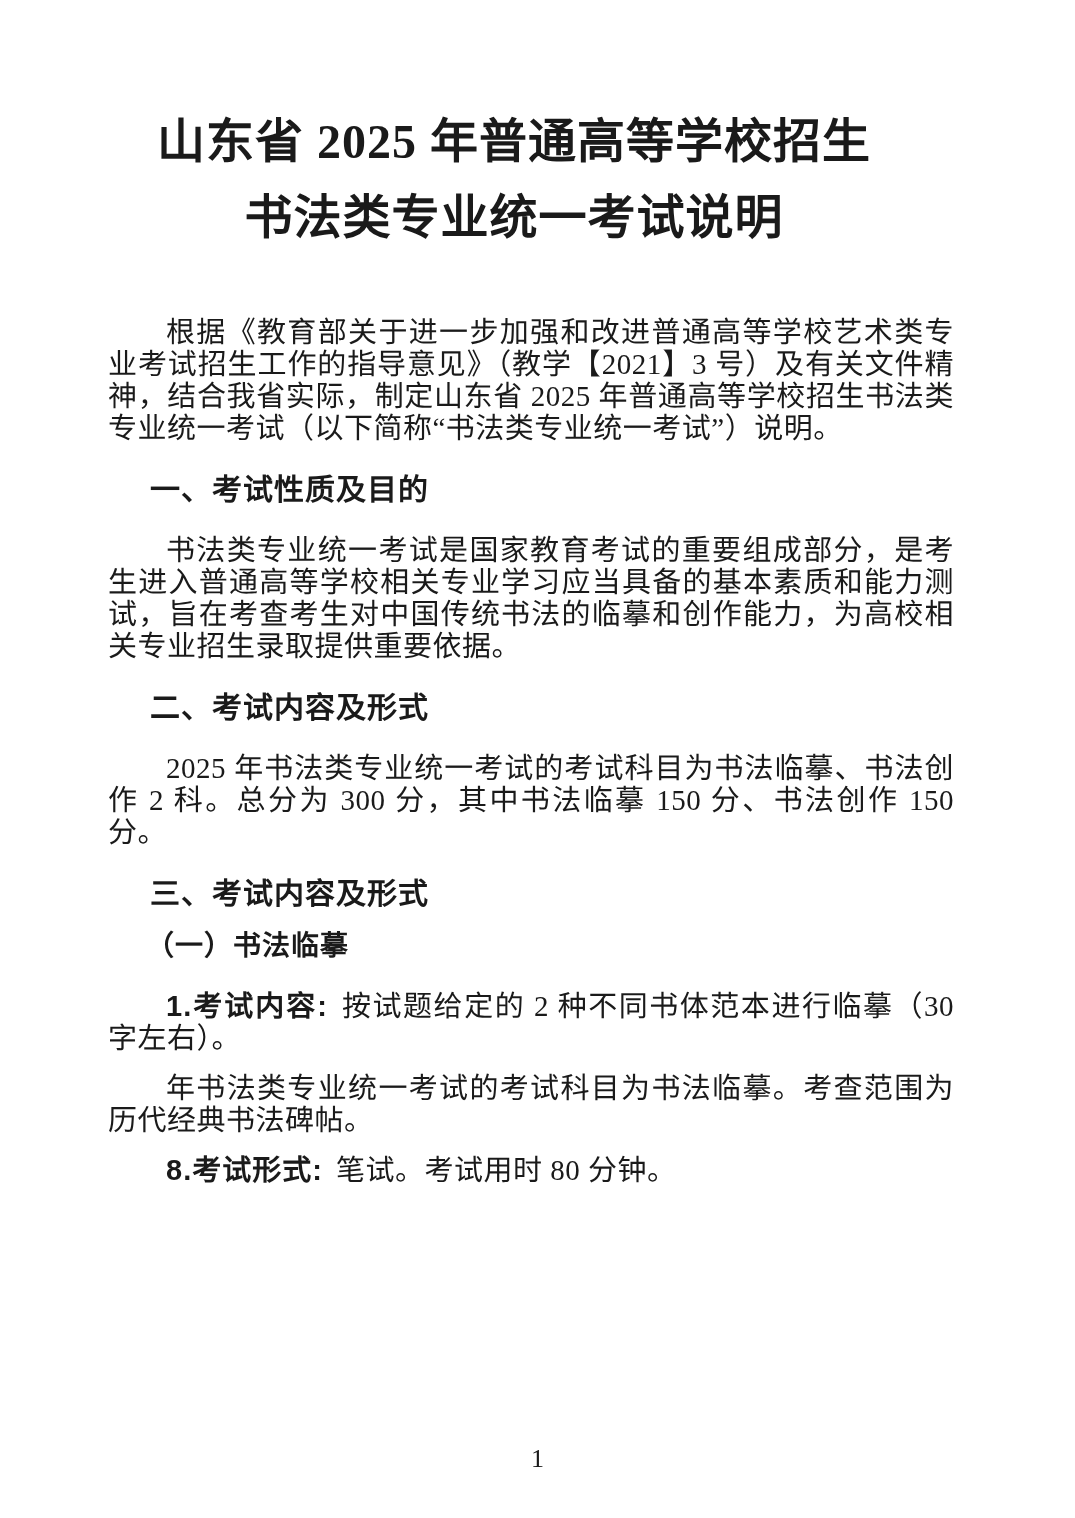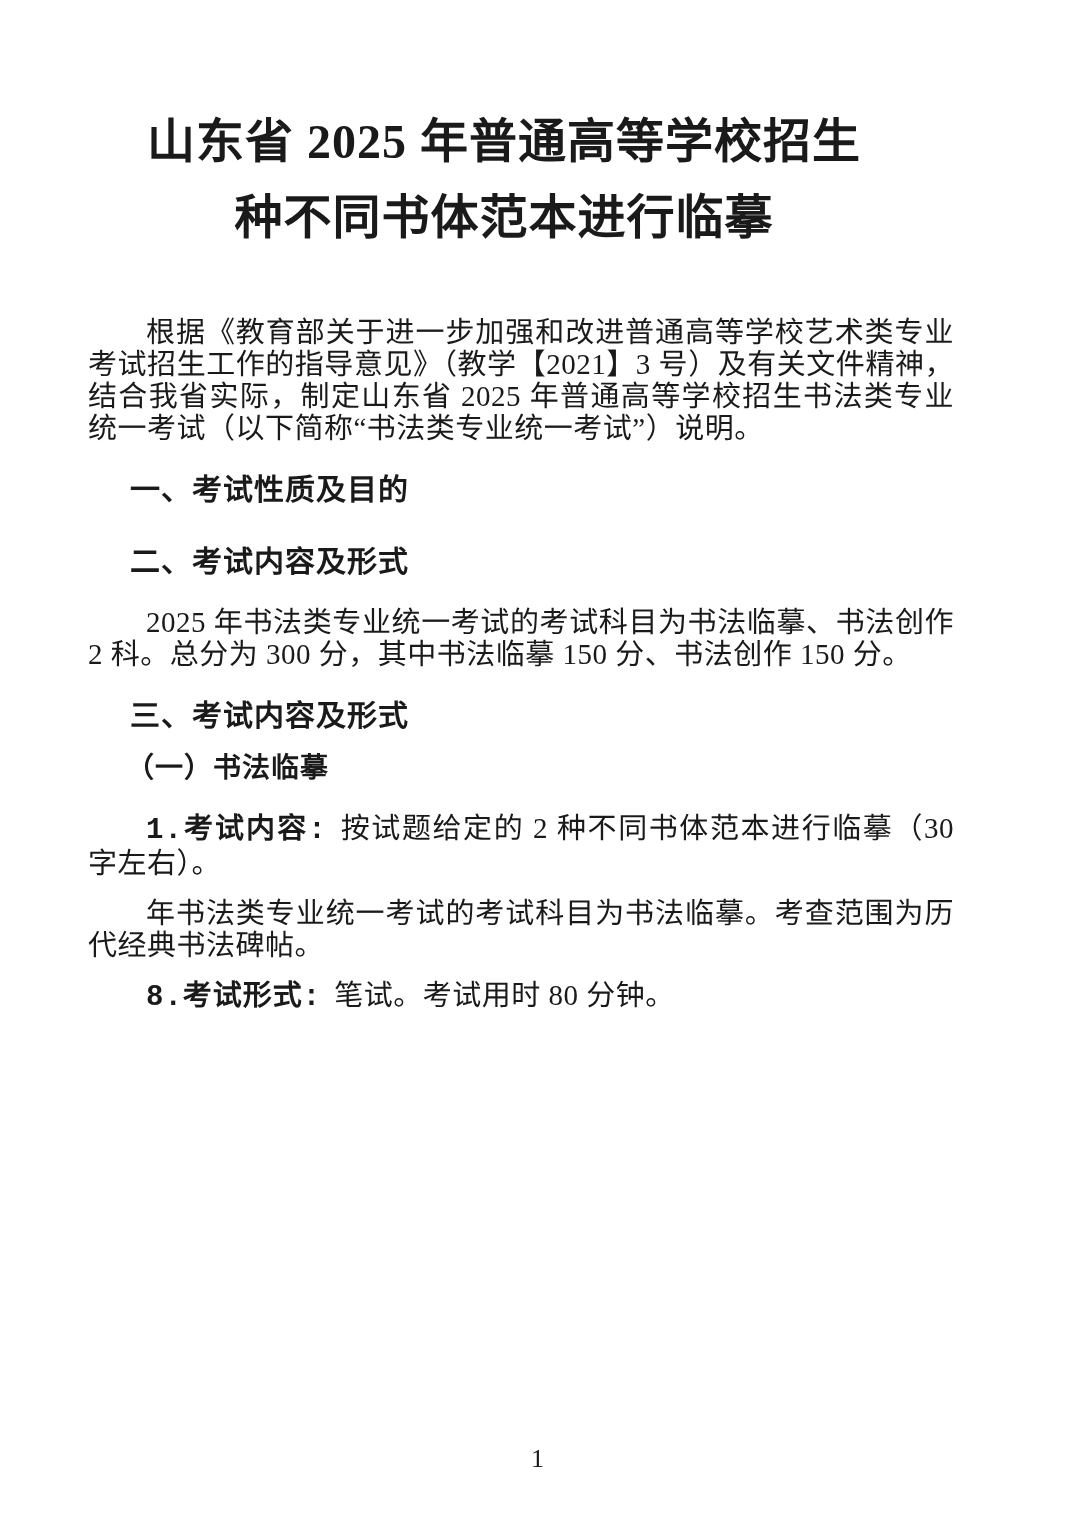--- a/index.html
+++ b/index.html
@@ -7,21 +7,21 @@
     padding: 0;
     background: #ffffff;
   }
   .page {
     position: relative;
     width: 1075px;
     height: 1518px;
     margin: 0 auto;
     background: #ffffff;
     box-sizing: border-box;
-    padding: 104px 103px 0 70px;
+    padding: 104px 103px 0 90px;
     font-family: "Liberation Serif", "DejaVu Serif", serif;
     color: #1a1a1a;
     overflow: hidden;
   }
   .title {
     position: relative;
     left: -17px;               
     margin: 0 0 60px 0;
     text-align: center;
     font-weight: 700;
@@ -52,21 +52,21 @@
   h3.subheading {
     margin: 0;
     font-family: "Liberation Sans", "DejaVu Sans", sans-serif;
     font-size: 28px;
     font-weight: 700;
     line-height: 52px;
     text-indent: 2em;
     letter-spacing: 1px;
   }
   .item-label {
-    font-family: Liberation Mono, monospace;
+    font-family: Liberation Sans, sans-serif;
     font-weight: 700;
     margin-right: 0.45em;
     letter-spacing: 1px;
   }
   .page-number {
     position: absolute;
     top: 1444px;
     left: 0;
     right: 0;
     text-align: center;
@@ -75,26 +75,27 @@
     color: #1a1a1a;
   }
 </style>
 </head>
 <body>
 
 <div class="page">
 
   <h1 class="title">
     <span class="title-line">山东省 2025 年普通高等学校招生</span>
-    <span class="title-line">种不同书体范本进行临摹</span>
+    <span class="title-line">书法类专业统一考试说明</span>
   </h1>
 
   <p class="body">根据《教育部关于进一步加强和改进普通高等学校艺术类专业考试招生工作的指导意见》（教学【2021】3 号）及有关文件精神，结合我省实际，制定山东省 2025 年普通高等学校招生书法类专业统一考试（以下简称“书法类专业统一考试”）说明。</p>
 
   <h2 class="heading">一、考试性质及目的</h2>
+  <p class="body">书法类专业统一考试是国家教育考试的重要组成部分，是考生进入普通高等学校相关专业学习应当具备的基本素质和能力测试，旨在考查考生对中国传统书法的临摹和创作能力，为高校相关专业招生录取提供重要依据。</p>
 
   <h2 class="heading">二、考试内容及形式</h2>
   <p class="body">2025 年书法类专业统一考试的考试科目为书法临摹、书法创作 2 科。总分为 300 分，其中书法临摹 150 分、书法创作 150 分。</p>
 
   <h2 class="heading">三、考试内容及形式</h2>
   <h3 class="subheading">（一）书法临摹</h3>
 
   <p class="body">
     <span class="item-label">1.考试内容:</span><span>按试题给定的 2 种不同书体范本进行临摹（30 字左右）。</span>
   </p>

